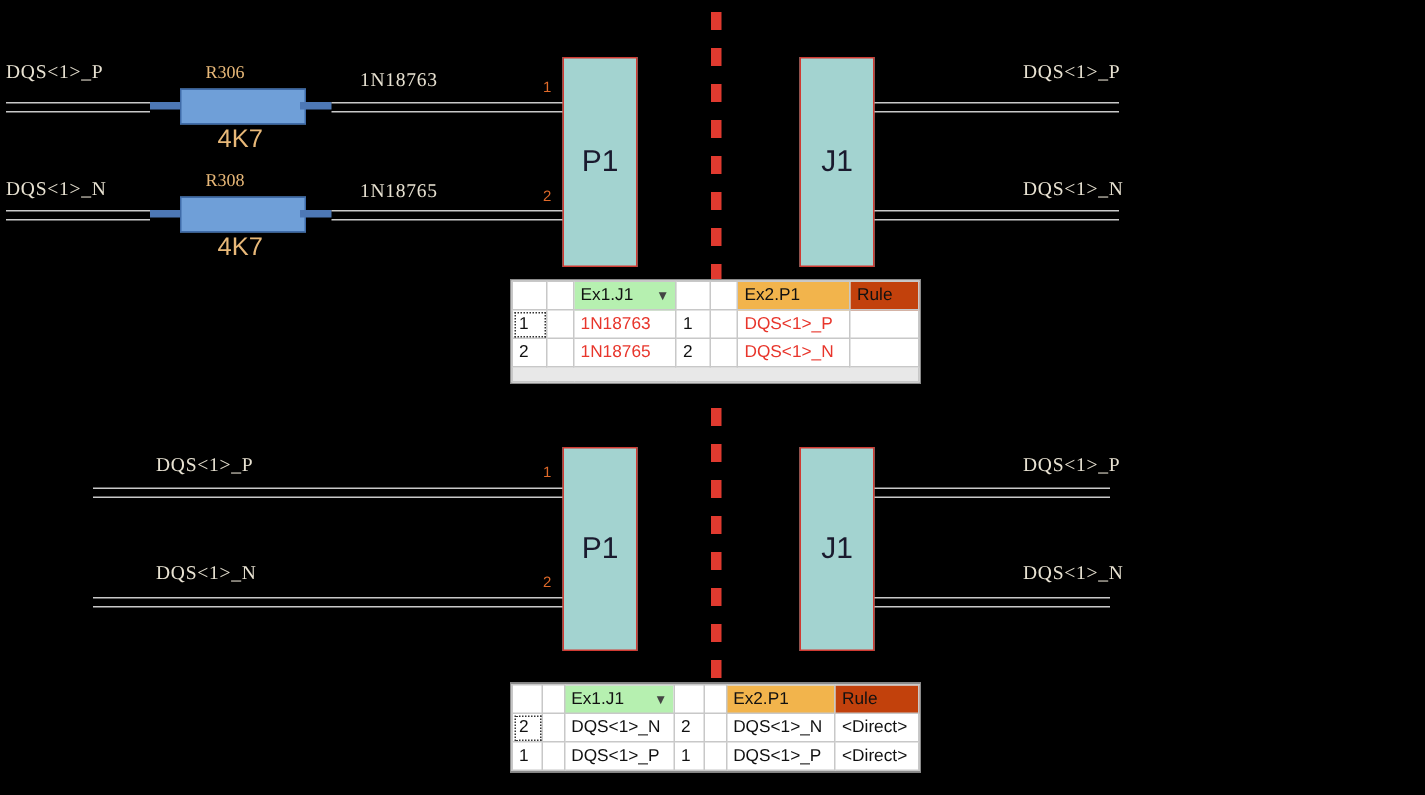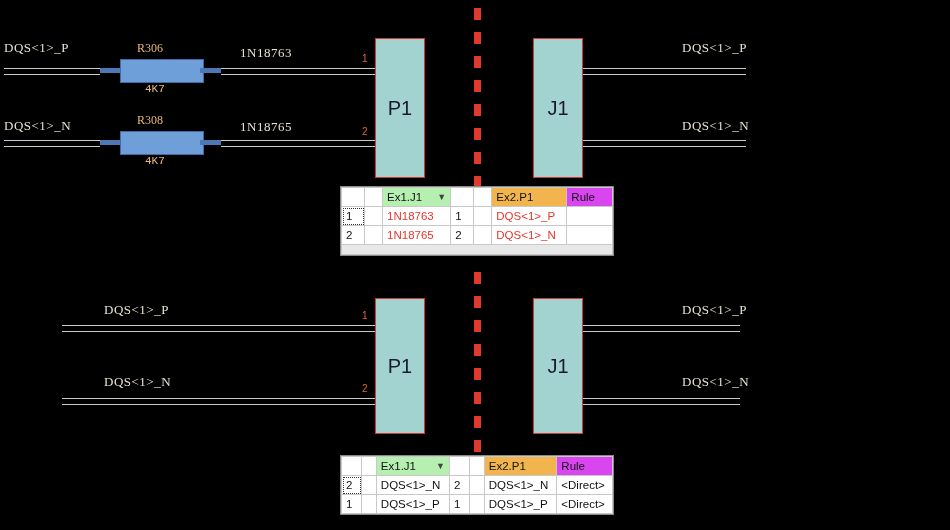--- a/index.html
+++ b/index.html
@@ -21,32 +21,32 @@
 
   
   .divider{position:absolute;width:7px;background:
       repeating-linear-gradient(to bottom,#e03a2f 0 12px,transparent 12px 24px);}
 
   
   .nlabel{position:absolute;color:#e8e2d2;font-size:13px;white-space:nowrap;
           font-family:"Liberation Serif","DejaVu Serif",serif;letter-spacing:.5px;}
   .rdes{position:absolute;color:#e8b878;font-size:12px;white-space:nowrap;
         font-family:"Liberation Serif","DejaVu Serif",serif;}
-  .rval{position:absolute;color:#e8b878;font-size:11px;white-space:nowrap;
-        font-family:Liberation Mono, monospace;}
+  .rval{position:absolute;color:#e8b878;font-size:17px;white-space:nowrap;
+        font-family:Liberation Sans, sans-serif;}
   .pin{position:absolute;color:#e06a2a;font-size:10px;white-space:nowrap;}
 
   
   .tbl{position:absolute;border:1px solid #8a8a8a;background:#fff;border-collapse:collapse;}
   .tbl table{border-collapse:collapse;font-size:11.5px;color:#111;}
   .tbl td,.tbl th{border:1px solid #c8c8c8;padding:1px 4px;height:16px;
                   font-weight:normal;text-align:left;white-space:nowrap;}
   .h-green{background:#b6f0b0;margin-top:12px;}
   .h-orange{background:#f2b44c;}
-  .h-plain{background:#d946ef;}
+  .h-plain{background:#c2410c;}
   .c-idx{background:#fff;width:26px;}
   .c-idx.focus{outline:1px dotted #333;outline-offset:-2px;}
   .c-blank{background:#fff;width:22px;}
   .v-red{color:#e8352b;}
   .v-blk{color:#111;}
   .arrow{float:right;color:#444;font-size:9px;line-height:12px;}
   .tbl .pad{height:7px;background:#e8e8e8;}
 </style>
 </head>
 <body>

